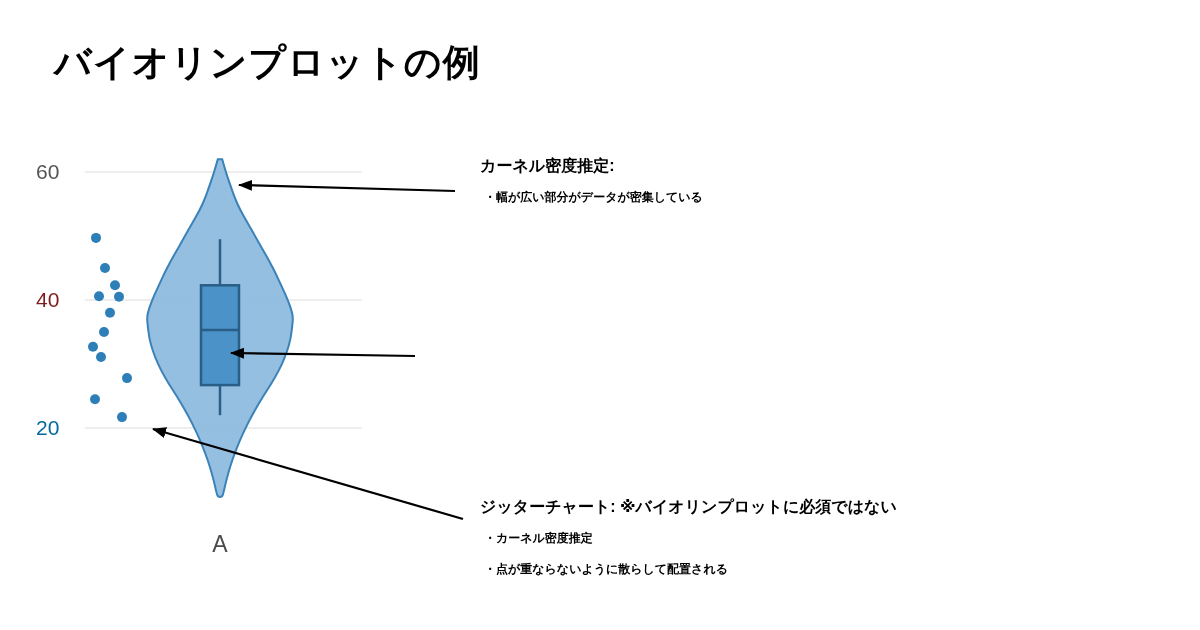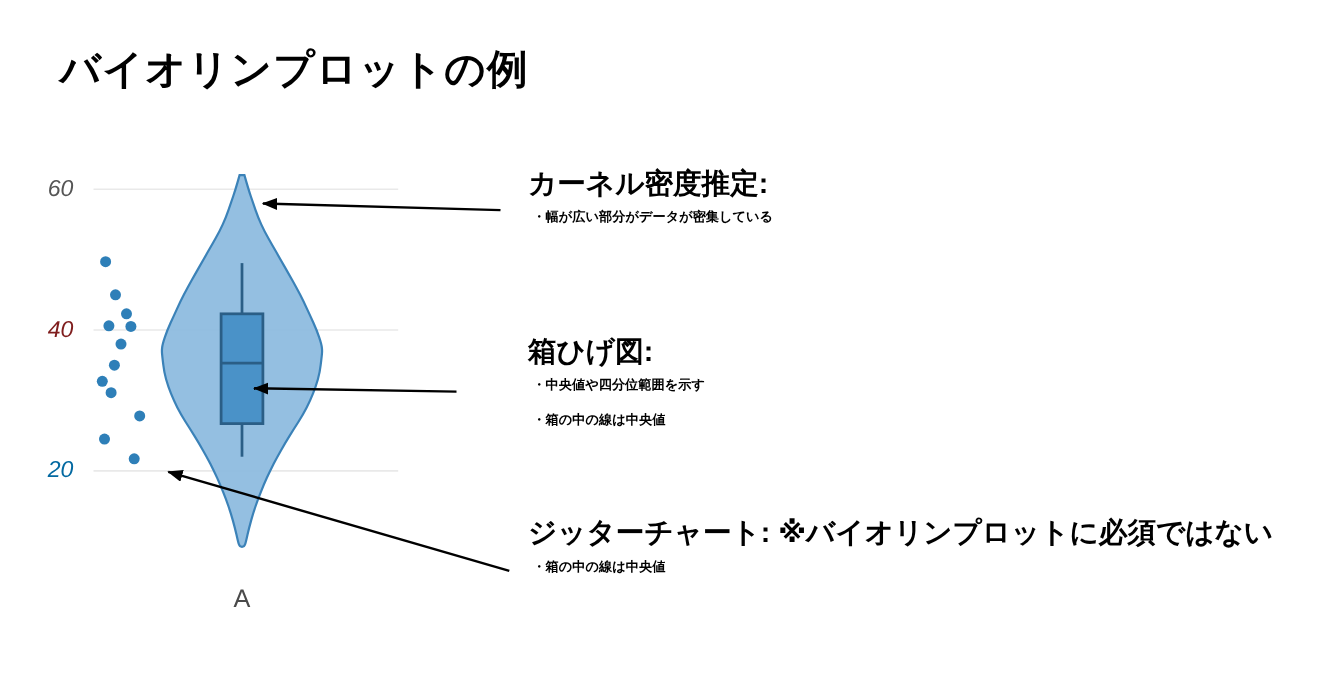--- a/index.html
+++ b/index.html
@@ -25,38 +25,37 @@
     left: 40px;
     top: 140px;
     width: 380px;
     height: 430px;
   }
   #chart-svg { position: absolute; left: 0; top: 0; }
   .ytick {
     position: absolute;
     left: 36px;
     width: 38px;
-    text-align: center;
+    text-align: left;
     font-size: 21px;
     color: #555555;
     line-height: 22px;
-    font-style: italic;
   }
   .xcat {
     position: absolute;
     left: 180px;
     top: 531px;
     width: 80px;
     text-align: center;
     font-size: 23px;
     color: #4a4a4a;
   }
   .annotation { position: absolute; color: #000; }
   .ann-heading {
-    font-size: 26px;
+    font-size: 16px;
     font-weight: 800;
     line-height: 32px;
     white-space: nowrap;
   }
   .ann-bullet {
     font-size: 12px;
     font-weight: 800;
     line-height: 31px;
     padding-left: 4px;
     white-space: nowrap;
@@ -102,29 +101,25 @@
       </svg>
   </div>
 
   <div class="xcat">A</div>
 
   <div class="annotation" style="left:480px; top:150px">
     <div class="ann-heading">カーネル密度推定:</div>
     <div class="ann-bullet">・幅が広い部分がデータが密集している</div>
   </div>
 
-  <div class="annotation" style="left:480px; top:303px">
-    <div class="ann-heading">箱ひげ図:</div>
-    <div class="ann-bullet">・中央値や四分位範囲を示す</div>
-    <div class="ann-bullet">・箱の中の線は中央値</div>
-  </div>
 
-  <div class="annotation" style="left:480px; top:468px">
+  <div class="annotation" style="left:480px; top:491px">
     <div class="ann-heading">ジッターチャート: ※バイオリンプロットに必須ではない</div>
-    <div class="ann-bullet">・箱の中の線は中央値</div>
+    <div class="ann-bullet">・カーネル密度推定</div>
+    <div class="ann-bullet">・点が重ならないように散らして配置される</div>
   </div>
 
   <svg id="arrow-overlay" width="1200" height="630" viewBox="0 0 1200 630">
     <defs>
       <marker id="arrowhead" markerUnits="userSpaceOnUse" markerWidth="15" markerHeight="12" refX="13" refY="5.5" orient="auto">
         <polygon points="0,0 14,5.5 0,11" fill="#000000"></polygon>
       </marker>
     </defs>
     <line x1="455" y1="191" x2="239" y2="185" stroke="#000" stroke-width="2.2" marker-end="url(#arrowhead)"></line>
     <line x1="415" y1="356" x2="231" y2="353" stroke="#000" stroke-width="2.2" marker-end="url(#arrowhead)"></line>

